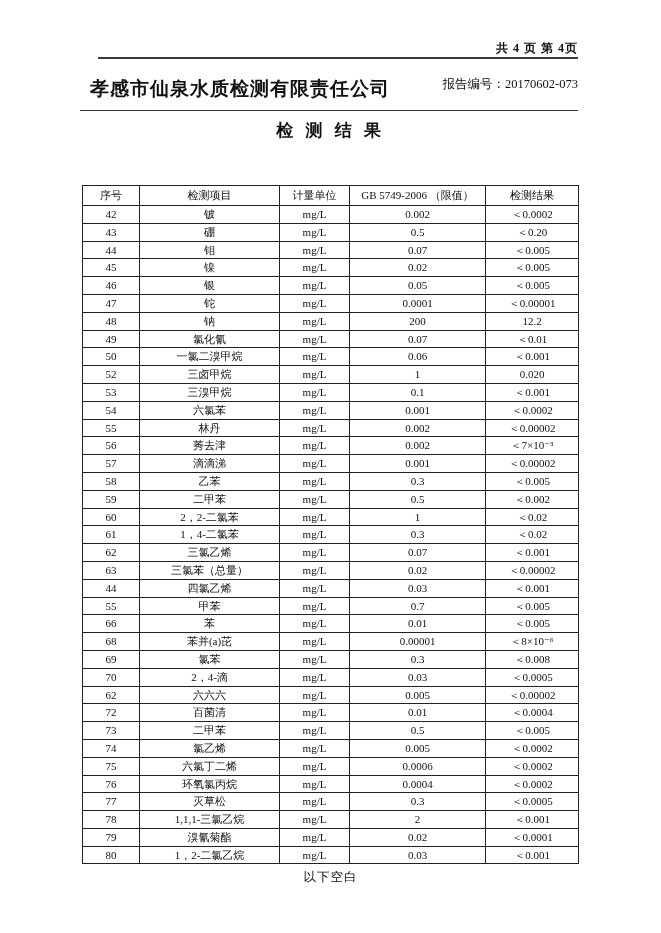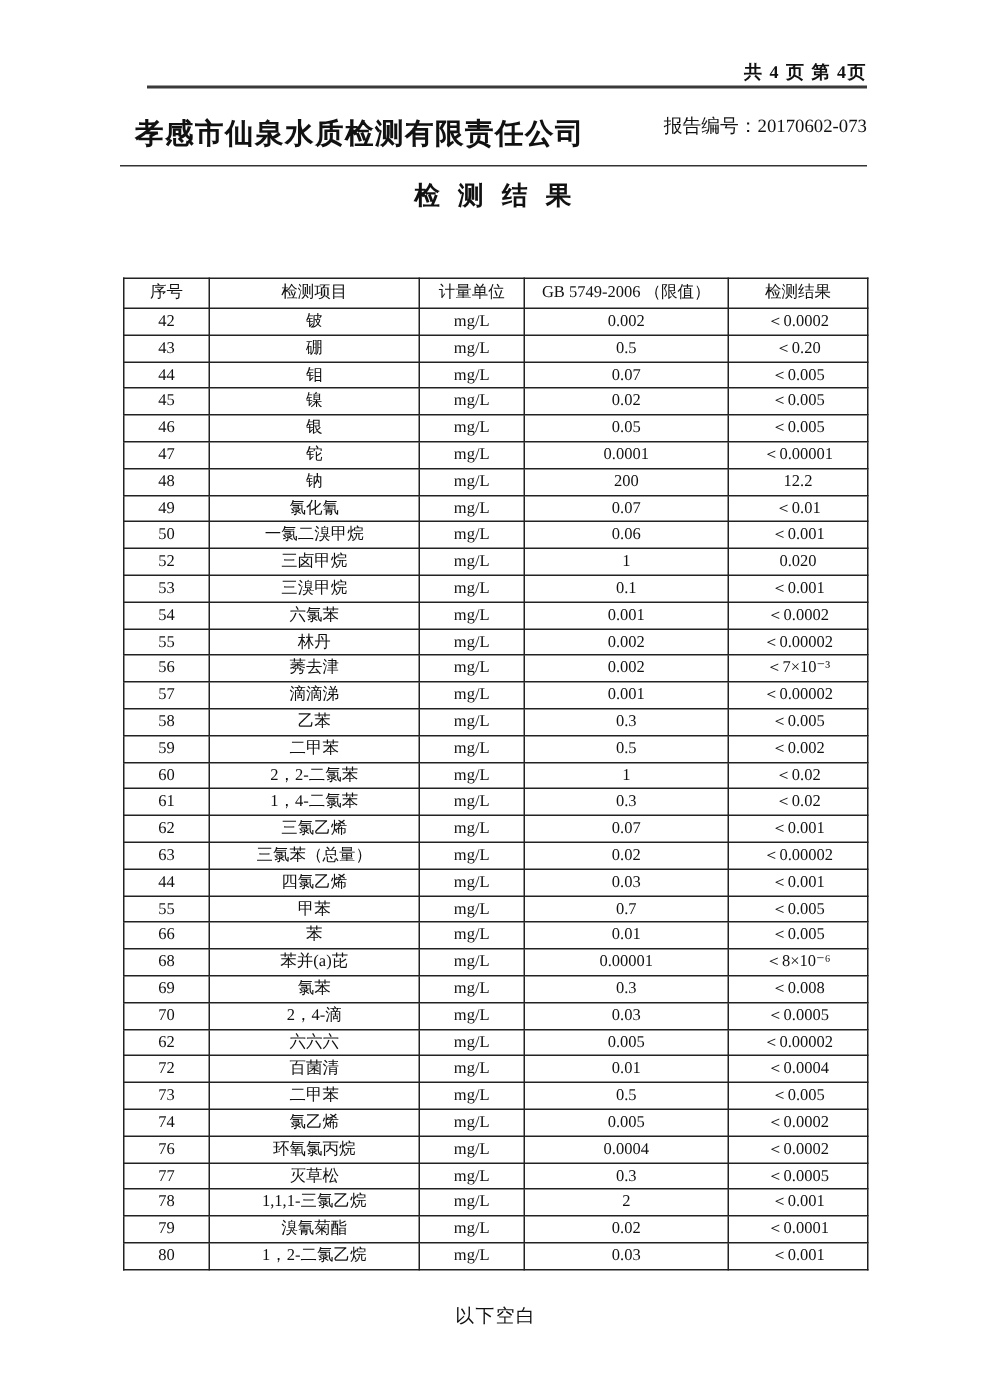--- a/index.html
+++ b/index.html
@@ -383,20 +383,27 @@
         </tr>
 
         <tr>
           <td>74</td>
           <td>氯乙烯</td>
           <td>mg/L</td>
           <td>0.005</td>
           <td>＜0.0002</td>
         </tr>
 
+        <tr>
+          <td>75</td>
+          <td>六氯丁二烯</td>
+          <td>mg/L</td>
+          <td>0.0006</td>
+          <td>＜0.0002</td>
+        </tr>
 
         <tr>
           <td>76</td>
           <td>环氧氯丙烷</td>
           <td>mg/L</td>
           <td>0.0004</td>
           <td>＜0.0002</td>
         </tr>
 
         <tr>

